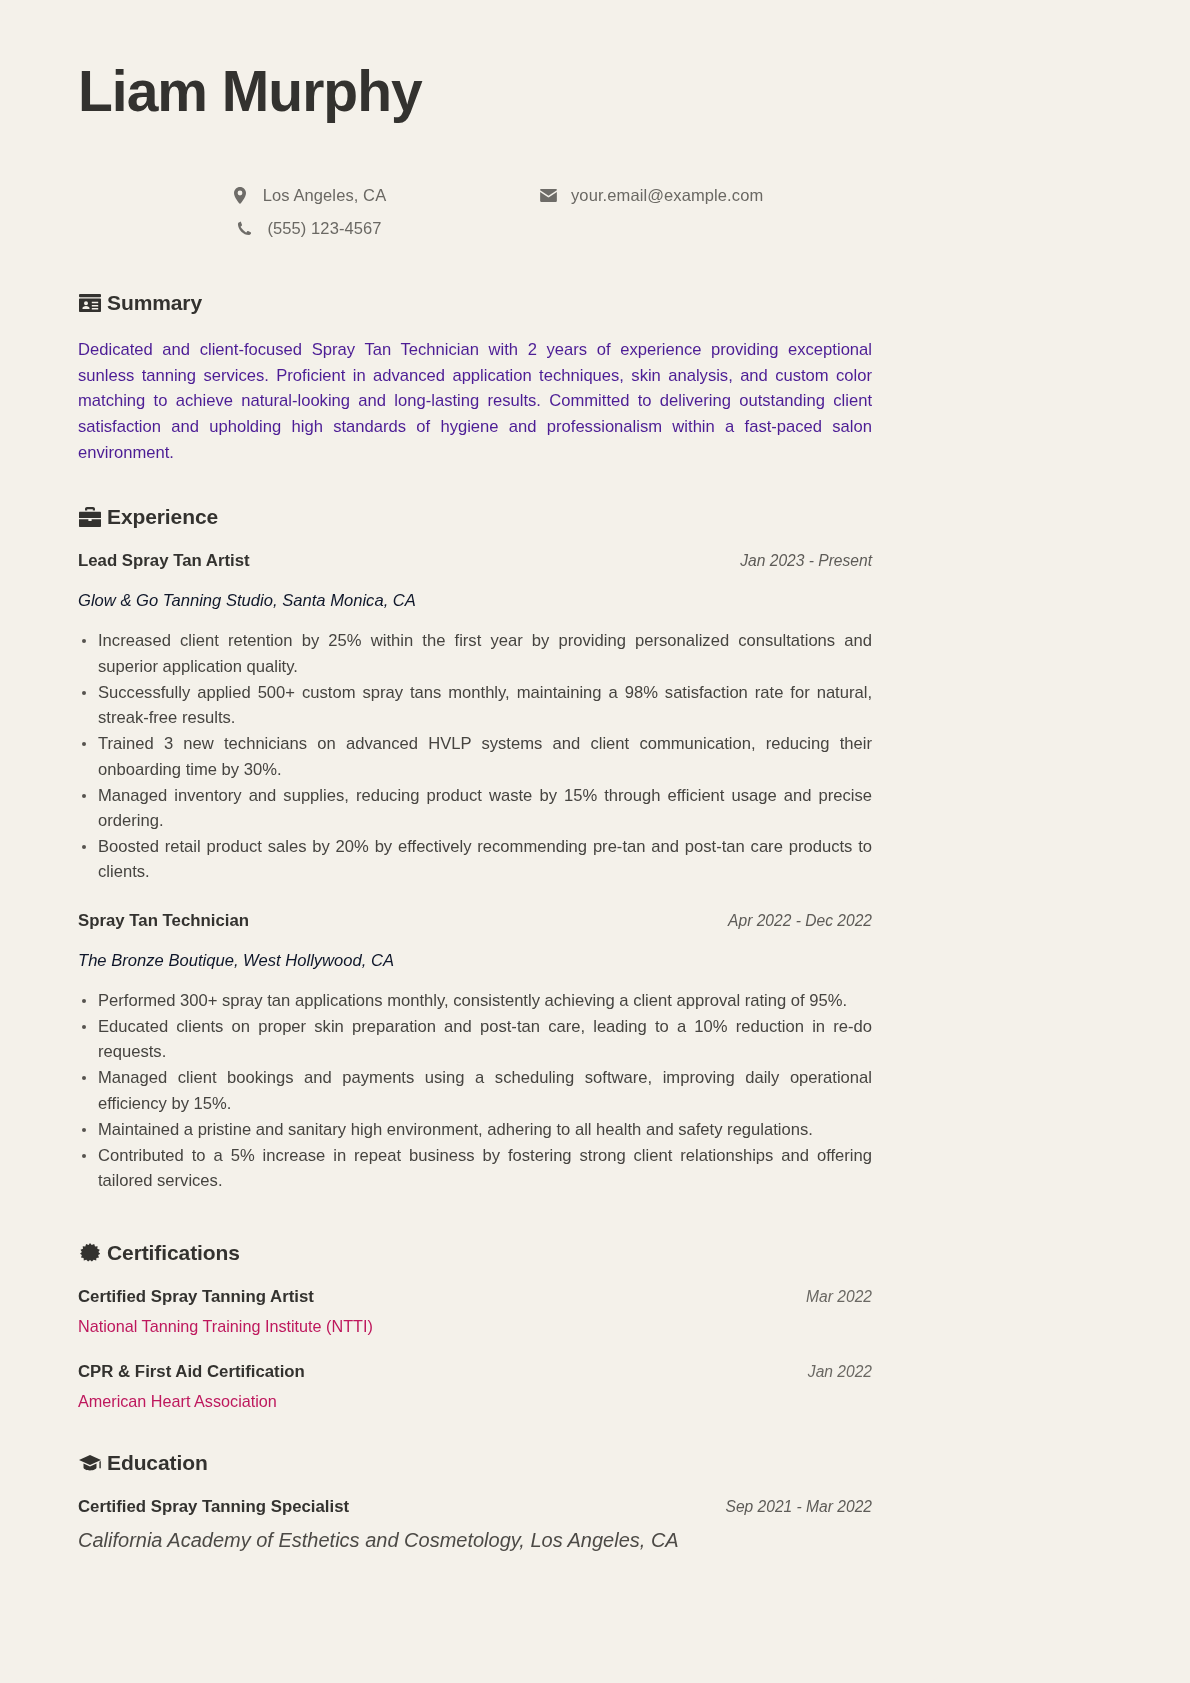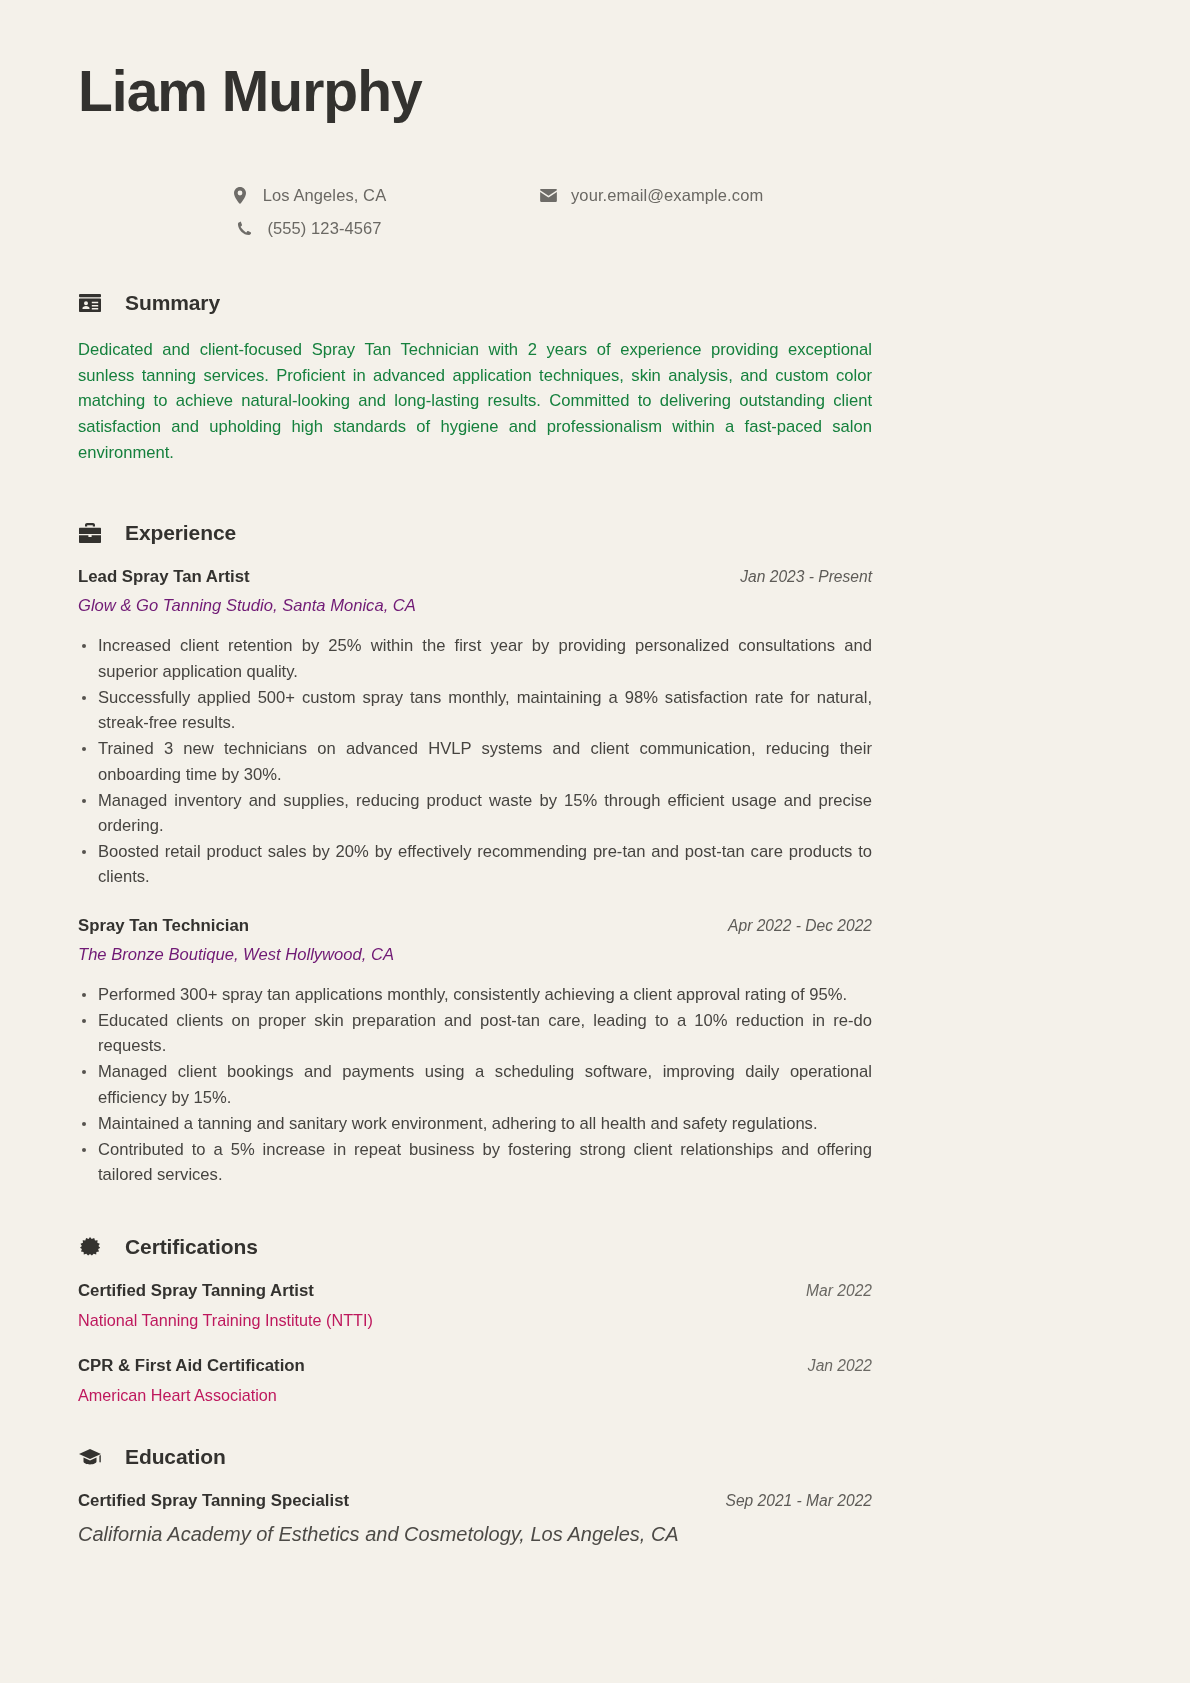--- a/index.html
+++ b/index.html
@@ -65,21 +65,21 @@
     color: #6a6863;
     letter-spacing: 0.1px;
   }
 
   
   .section { margin-bottom: 6px; }
 
   .section-head {
     display: flex;
     align-items: center;
-    gap: 24px;
+    gap: 6px;
     margin-bottom: 22px;
     margin-top: 13px;
   }
   .section-icon {
     width: 23px;
     min-width: 23px;
     height: 23px;
     display: flex;
     align-items: center;
     justify-content: center;
@@ -88,23 +88,23 @@
   .section-title {
     font-size: 21px;
     font-weight: 700;
     color: #33322f;
     letter-spacing: -0.1px;
   }
 
   .summary-text {
     font-size: 16.6px;
     line-height: 1.55;
-    color: #15803d;
+    color: #4c1d95;
     text-align: justify;
-    margin-bottom: 56px;
+    margin-bottom: 40px;
     hyphens: auto;
   }
 
   
   .entry { margin-bottom: 6px; }
   .entry-top {
     display: flex;
     justify-content: space-between;
     align-items: baseline;
     gap: 12px;
@@ -116,22 +116,22 @@
   }
   .entry-date {
     font-size: 15.6px;
     font-style: italic;
     color: #5d5b57;
     white-space: nowrap;
   }
   .entry-sub {
     font-size: 16.6px;
     font-style: italic;
-    color: #701a75;
-    margin-top: 9px;
+    color: #0f172a;
+    margin-top: 20px;
   }
 
   .bullets {
     list-style: none;
     margin-top: 17px;
     margin-bottom: 26px;
   }
   .bullets li {
     position: relative;
     padding-left: 20px;
@@ -277,21 +277,21 @@
     <div class="exp-block">
       <div class="entry-top">
         <span class="entry-title">Spray Tan Technician</span>
         <span class="entry-date">Apr 2022 - Dec 2022</span>
       </div>
       <div class="entry-sub">The Bronze Boutique, West Hollywood, CA</div>
       <ul class="bullets">
         <li>Performed 300+ spray tan applications monthly, consistently achieving a client approval rating of 95%.</li>
         <li>Educated clients on proper skin preparation and post-tan care, leading to a 10% reduction in re-do requests.</li>
         <li>Managed client bookings and payments using a scheduling software, improving daily operational efficiency by 15%.</li>
-        <li>Maintained a tanning and sanitary work environment, adhering to all health and safety regulations.</li>
+        <li>Maintained a pristine and sanitary high environment, adhering to all health and safety regulations.</li>
         <li>Contributed to a 5% increase in repeat business by fostering strong client relationships and offering tailored services.</li>
       </ul>
     </div>
   </div>
 
   <div class="section sec-gap-cert">
     <div class="section-head">
       <span class="section-icon">
         <svg width="20" height="20" viewBox="0 0 20 20" fill="currentColor">
           <path d="M10 0l1.7 1.9L14.2.9l.8 2.5 2.6-.2-.3 2.6 2.5.9-1.4 2.2 1.9 1.8-2.2 1.4.9 2.5-2.6.3-.2 2.6-2.5-.8-1.8 1.9-1.9-1.6-1.9 1.6-1.8-1.9-2.5.8-.2-2.6-2.6-.3.9-2.5L0 10.7l1.9-1.8L.5 6.7l2.5-.9-.3-2.6 2.6.2.8-2.5 2.5 1L10 0z"></path>

